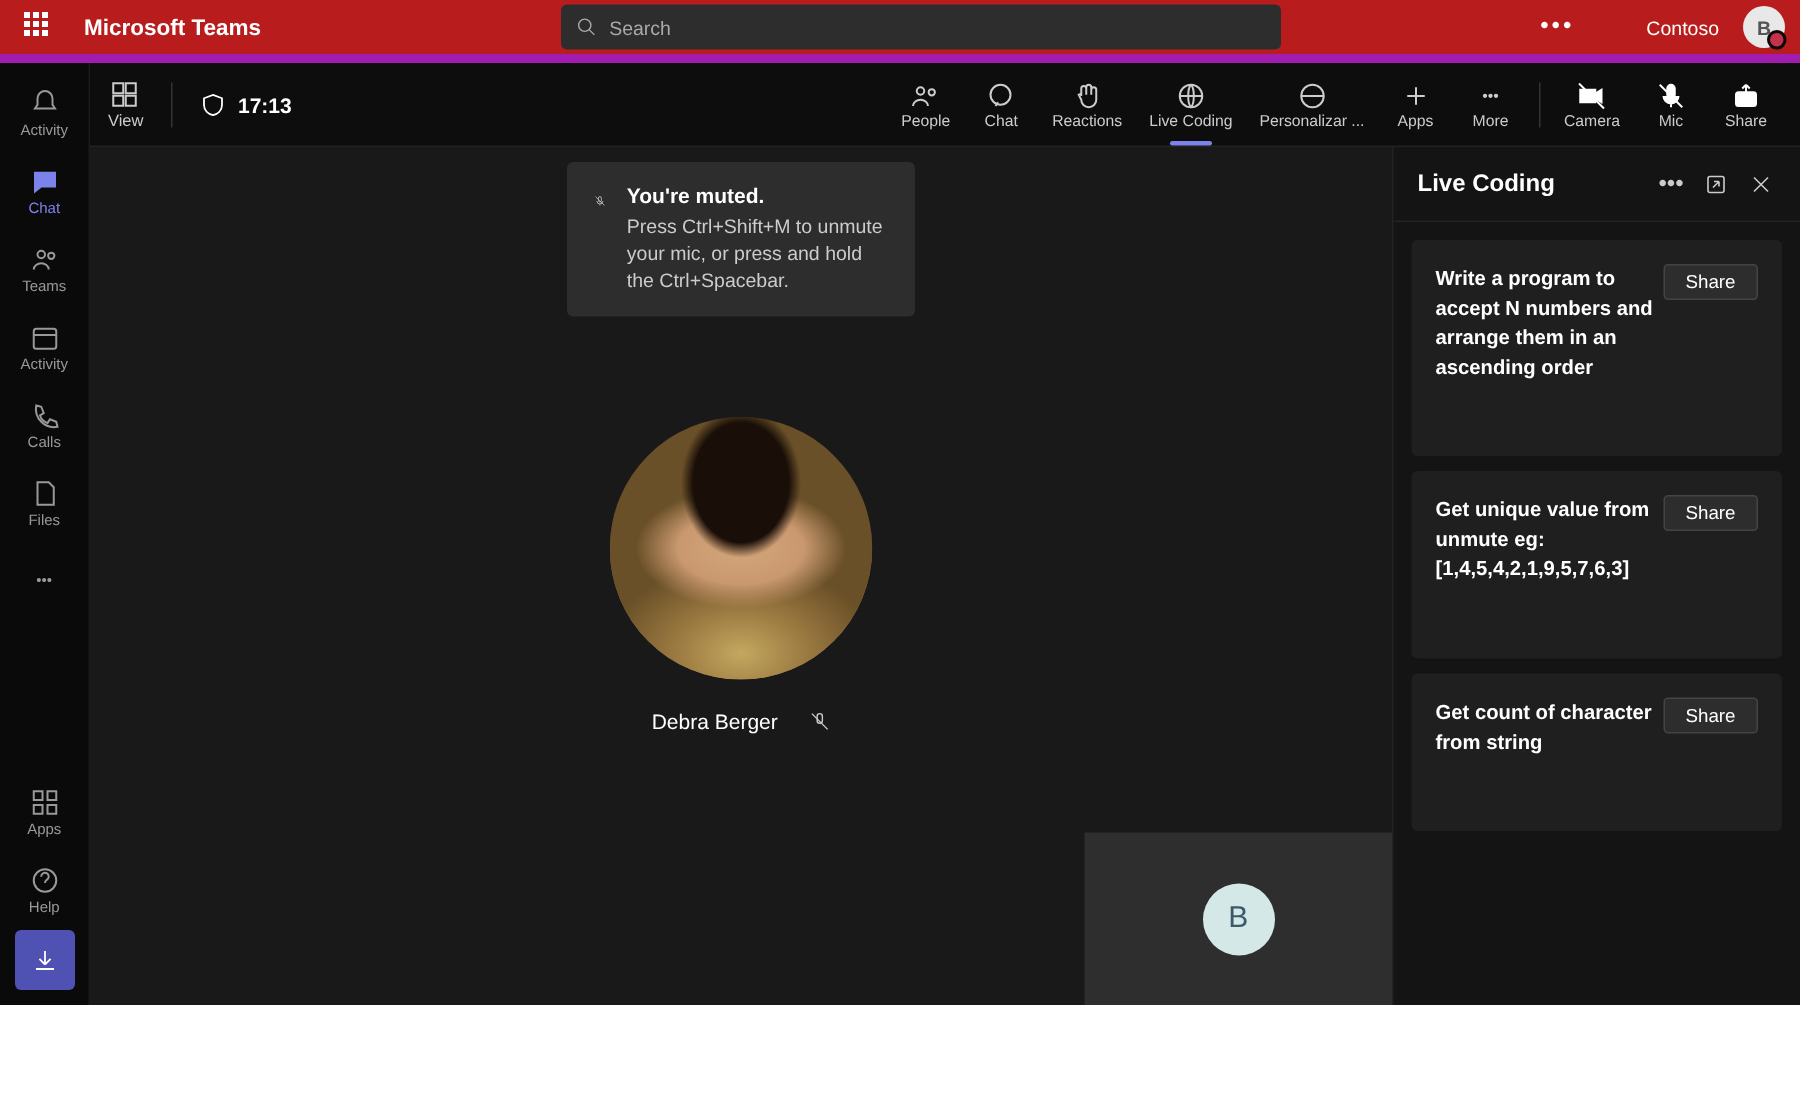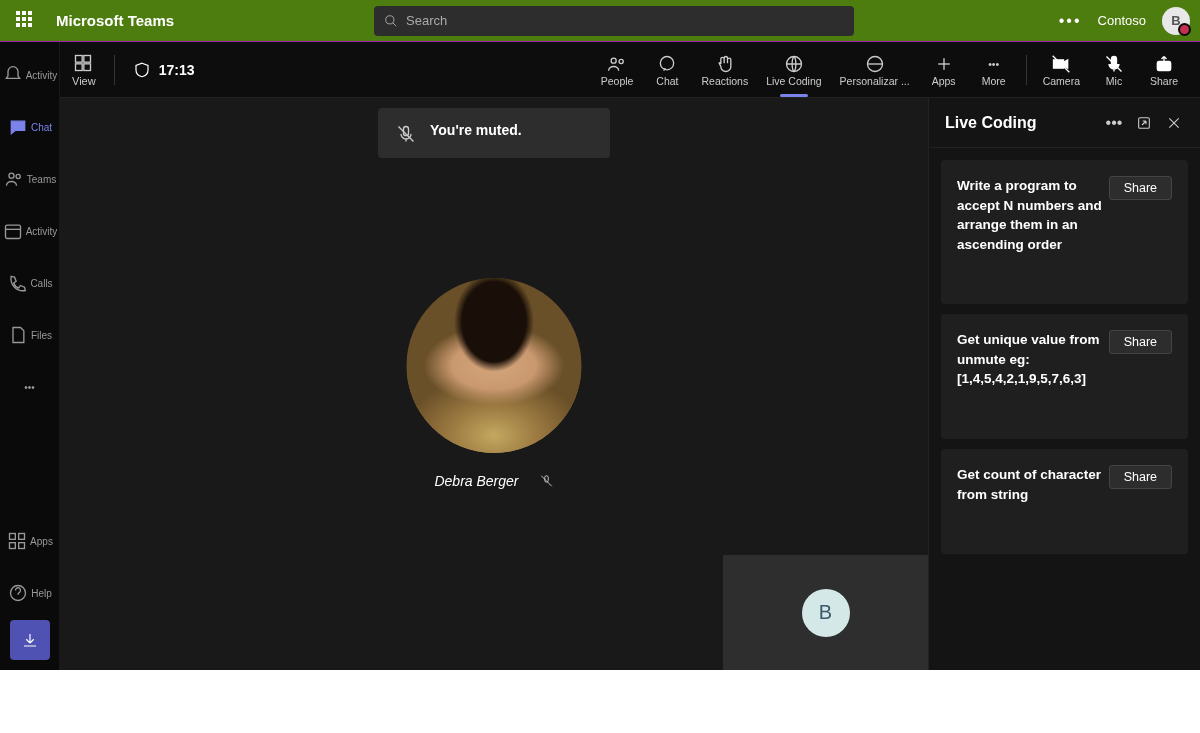--- a/index.html
+++ b/index.html
@@ -17,22 +17,22 @@
     height: 670px;
     background: #0a0a0a;
     color: #fff;
   }
   
   .top-header {
     height: 42px;
     display: flex;
     align-items: center;
     padding: 0 10px;
-    background: #4d7c0f;
-    border-bottom: 1px solid #a21caf;
+    background: #b91c1c;
+    border-bottom: 6px solid #a21caf;
   }
   .waffle-icon {
     width: 20px; height: 20px; display: grid;
     grid-template-columns: repeat(3,4px);
     grid-template-rows: repeat(3,4px);
     gap: 2px;
     margin: 0 20px 0 6px;
     cursor: pointer;
   }
   .waffle-icon span { background:#fff; width:4px; height:4px; }
@@ -41,21 +41,21 @@
     flex: 0 0 480px;
     margin-left: 200px;
     display:flex; align-items:center;
     background:#2d2d2d; border-radius:4px;
     height:30px; padding:0 10px;
     color:#aaa; font-size:13px;
   }
   .search-box svg { margin-right:8px; }
   .header-right { margin-left:auto; display:flex; align-items:center; gap:16px; }
   .three-dots-h { letter-spacing:2px; cursor:pointer; }
-  .tenant-name { font-size:13px; }
+  .tenant-name { font-size:13px;margin-left:32px; }
   .avatar-small {
     width:28px;height:28px;border-radius:50%;
     background:#e8e8e8;color:#555;
     display:flex;align-items:center;justify-content:center;
     font-size:13px;font-weight:600;position:relative;
   }
   .avatar-small::after{
     content:'';position:absolute;right:-1px;bottom:-1px;
     width:9px;height:9px;border-radius:50%;background:#c4314b;
     border:2px solid #0a0a0a;
@@ -64,21 +64,21 @@
   .main-row { flex:1; display:flex; min-height:0; }
   
   .sidebar {
     width:60px; background:#0a0a0a;
     display:flex; flex-direction:column; align-items:center;
     padding-top:8px; gap:2px;
     border-right:1px solid #1a1a1a;
   }
   .side-item {
     width:100%; height:50px;
-    display:flex; flex-direction:row;
+    display:flex; flex-direction:column;
     align-items:center; justify-content:center;
     color:#999; font-size:10px; gap:2px;
     cursor:pointer;
   }
   .side-item.active { color:#7b83eb; }
   .side-item .ic { width:22px;height:22px; display:flex;align-items:center;justify-content:center;}
   .side-spacer { flex:1; }
   .side-download {
     width:40px;height:40px;background:#4f52b2;border-radius:4px;
     display:flex;align-items:center;justify-content:center;
@@ -148,21 +148,21 @@
     overflow:hidden;
     position:relative;
   }
   .big-avatar::before{
     content:'';position:absolute;inset:0;
     background:
       radial-gradient(ellipse 40px 50px at 50% 25%, #1a0f08 0%, #1a0f08 80%, transparent 100%),
       radial-gradient(ellipse 70px 40px at 50% 50%, #d4a57a 0%, #c9986f 60%, transparent 100%),
       radial-gradient(ellipse 90px 60px at 50% 90%, #c4a860 0%, #9a7840 50%, #6a5028 100%);
   }
-  .participant-name { font-size:14px; color:#fff; display:flex; align-items:center; justify-content:center; gap:21px;font-style:italic;}
+  .participant-name { font-size:14px; color:#fff; display:flex; align-items:center; justify-content:center; gap:21px;}
   .self-tile {
     position:absolute; right:0; bottom:0;
     width:205px; height:115px; background:#2e2e2e;
     display:flex; align-items:center; justify-content:center;
   }
   .self-avatar {
     width:48px;height:48px;border-radius:50%;
     background:#d5e8e8;color:#3a5a6a;
     display:flex;align-items:center;justify-content:center;
     font-size:20px;font-weight:400;
@@ -426,20 +426,21 @@
       <div class="stage">
         <div class="video-area">
           <div class="muted-banner">
             <svg width="20" height="20" viewBox="0 0 24 24" style="stroke:#ccc;margin-top:2px">
                 <rect x="9" y="3" width="6" height="11" rx="3"></rect>
                 <path d="M6 12a6 6 0 0012 0M12 18v3"></path>
                 <line x1="3" y1="3" x2="21" y2="21"></line>
               </svg>
             <div>
               <div class="mtitle">You're muted.</div>
+              <div class="msub">Press Ctrl+Shift+M to unmute your mic, or press and hold the Ctrl+Spacebar.</div>
             </div>
           </div>
           <div class="participant-avatar">
             <div class="big-avatar"></div>
             <div class="participant-name">
               <span>Debra Berger</span>
               <svg width="14" height="14" viewBox="0 0 24 24" style="stroke:#ccc">
                   <rect x="9" y="3" width="6" height="11" rx="3"></rect>
                   <line x1="3" y1="3" x2="21" y2="21"></line>
                 </svg>

